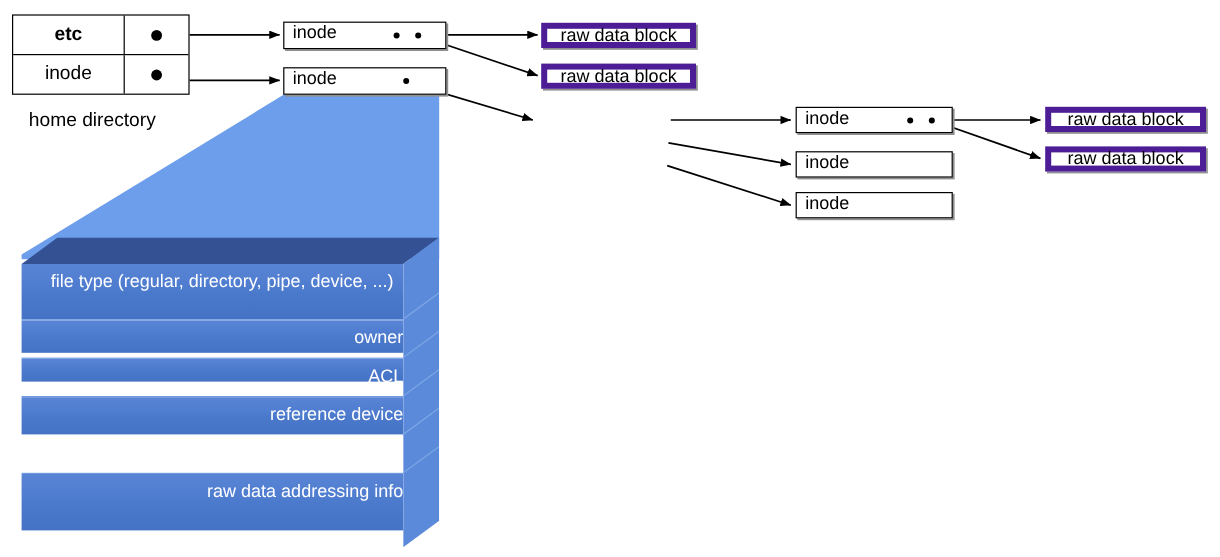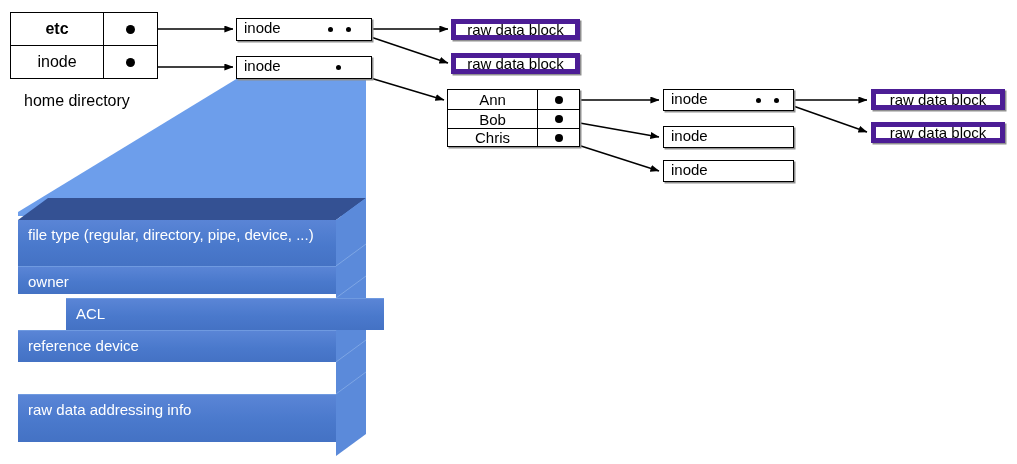--- a/index.html
+++ b/index.html
@@ -160,20 +160,21 @@
     width: 318px;
     box-sizing: border-box;
     background: #4e7fd1;
     background: linear-gradient(to bottom, #5a85d6 0%, #4a79cc 55%, #4472c4 100%);
     border-top: 1px solid #6f9ae0;
     color: #ffffff;
     font-size: 15px;
     line-height: 19px;
     padding: 5px 0 0 10px;
     box-sizing: border-box;
+    text-align: right;
   }
   .block-top {
     position: absolute;
     left: 0;
     top: 0;
     width: 348px;
     height: 22px;
   }
 </style>
 </head>
@@ -243,40 +244,20 @@
     </span>
   </div>
 
   <div class="rawblock" style="left:451px; top:19px; width:129px; height:21px;">
     <span>raw data block</span>
   </div>
   <div class="rawblock" style="left:451px; top:53px; width:129px; height:21px;">
     <span>raw data block</span>
   </div>
 
-  <div class="htable" style="left:447px; top:89px; width:133px; height:58px;">
-    <div class="hrow" style="height:19px;">
-      <div class="hname" style="width:90px;">Ann</div>
-      <div class="hptr" style="width:41px;">
-        <span class="bullet" style="width:8px;height:8px;"></span>
-      </div>
-    </div>
-    <div class="hrow" style="height:19px;">
-      <div class="hname" style="width:90px;">Bob</div>
-      <div class="hptr" style="width:41px;">
-        <span class="bullet" style="width:8px;height:8px;"></span>
-      </div>
-    </div>
-    <div class="hrow" style="height:18px;">
-      <div class="hname" style="width:90px;">Chris</div>
-      <div class="hptr" style="width:41px;">
-        <span class="bullet" style="width:8px;height:8px;"></span>
-      </div>
-    </div>
-  </div>
 
   <div class="inode" style="left:663px; top:89px; width:131px; height:22px;">
     <span class="inode-label">inode</span>
     <span class="inode-dots" style="right:14px;">
       <span class="bullet small"></span>
       <span class="bullet small"></span>
     </span>
   </div>
 
   <div class="inode" style="left:663px; top:126px; width:131px; height:22px;">
@@ -308,21 +289,21 @@
       <line x1="0" y1="164" x2="30" y2="142" stroke="#7ea6e4" stroke-width="1"></line>
       <line x1="0" y1="196" x2="30" y2="174" stroke="#7ea6e4" stroke-width="1"></line>
     </svg>
 
     <div class="slab" style="top:22px; height:46px; border-top:none;">
       <span style="display:block; white-space:normal; width:300px;">file type (regular, directory, pipe, device, ...)</span>
     </div>
     <div class="slab" style="top:68px; height:28px;">
       <span>owner</span>
     </div>
-    <div class="slab" style="top:100px; height:32px;margin-left:48px;">
+    <div class="slab" style="top:100px; height:20px;">
       <span>ACL</span>
     </div>
     <div class="slab" style="top:132px; height:32px;">
       <span>reference device</span>
     </div>
     <div class="slab" style="top:196px; height:48px;">
       <span>raw data addressing info</span>
     </div>
   </div>
 

